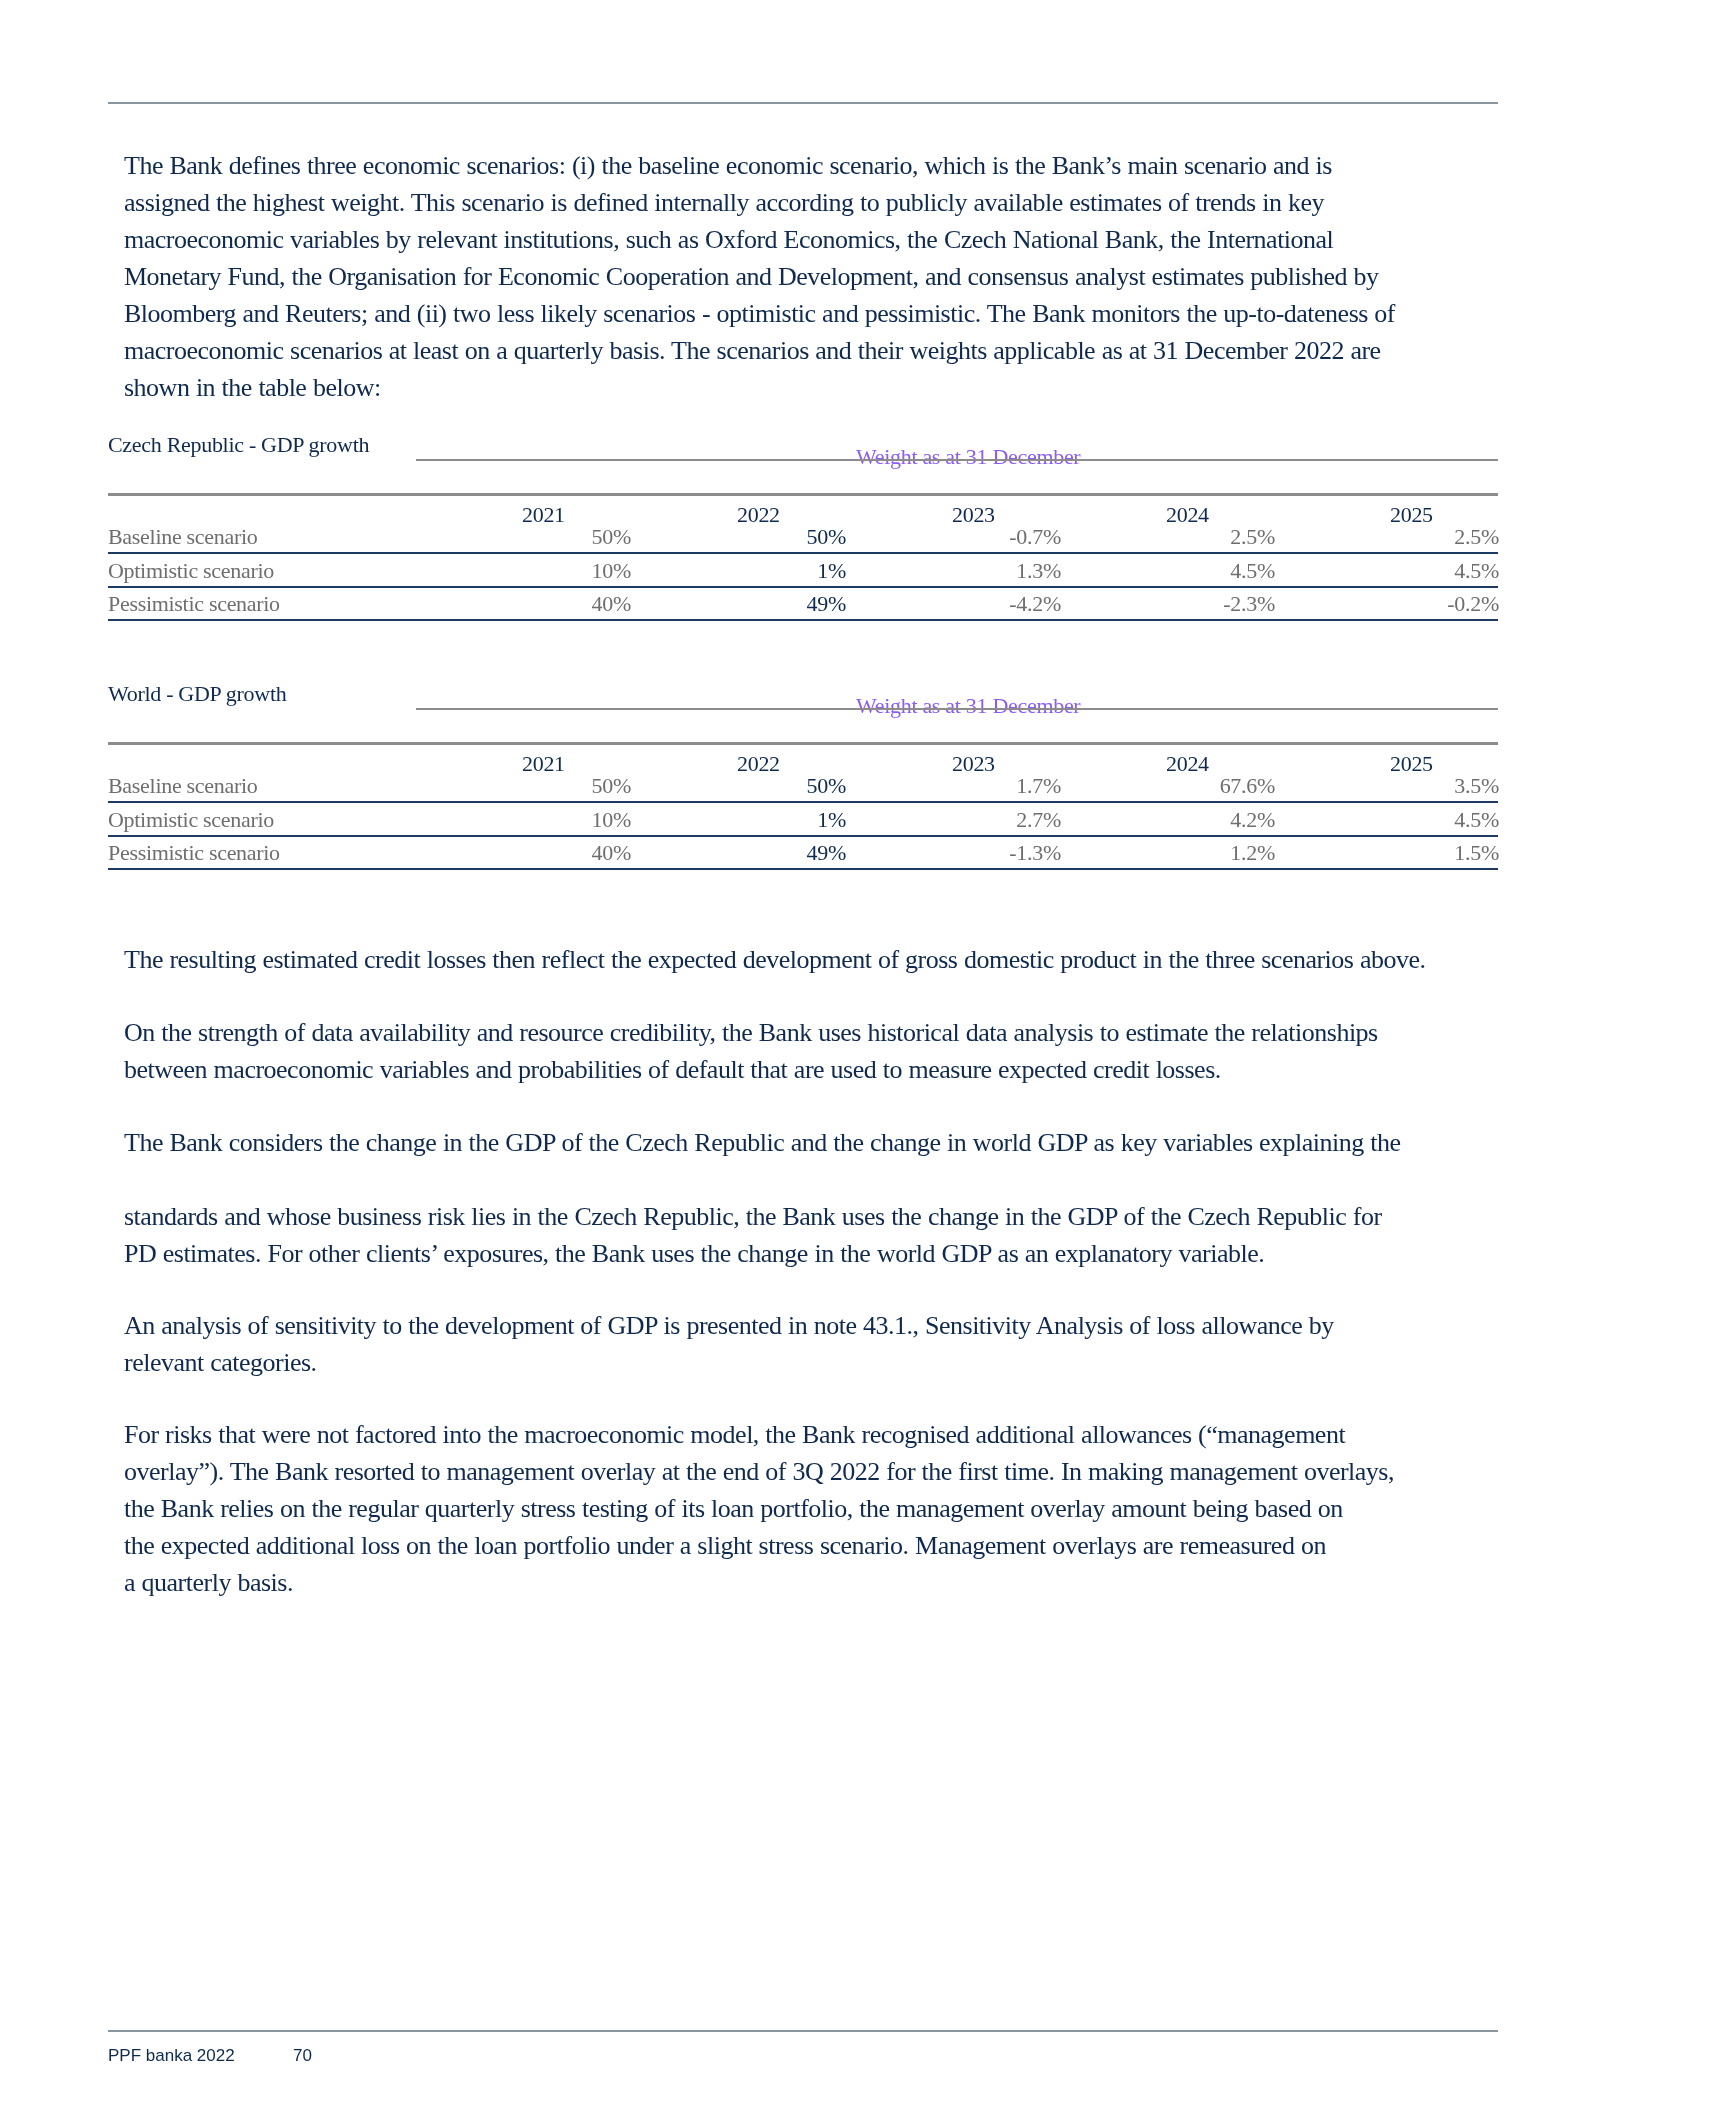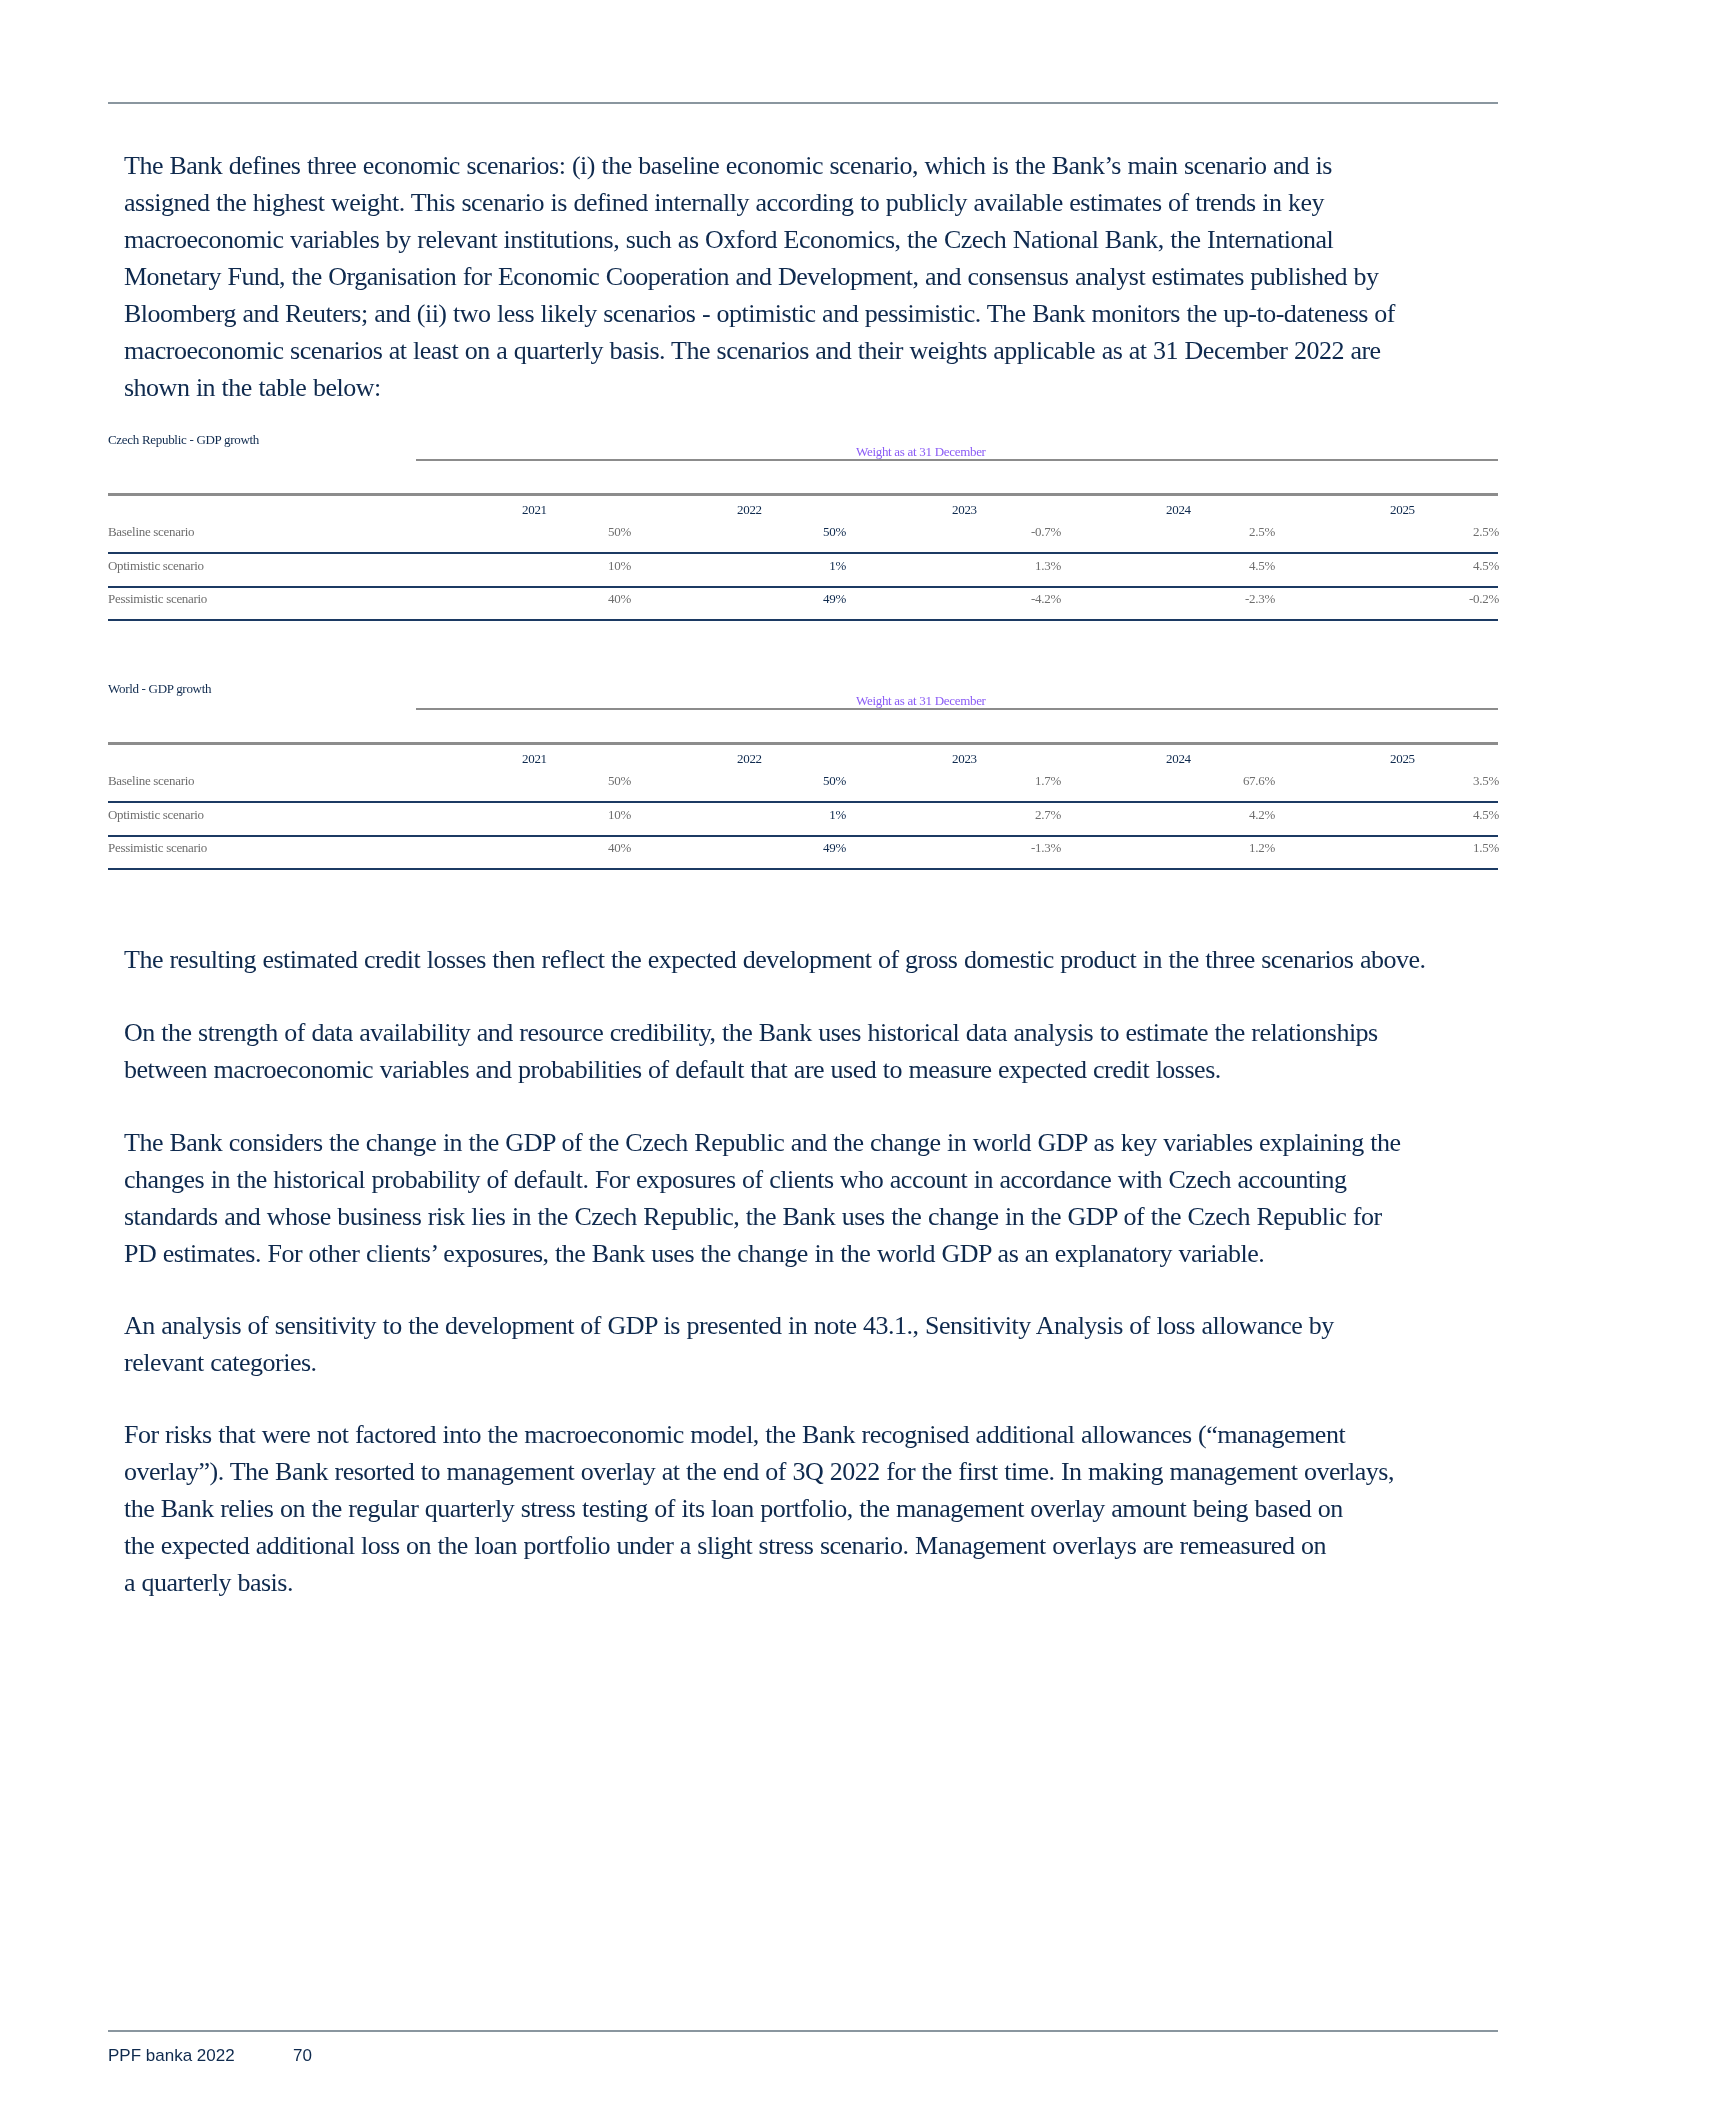--- a/index.html
+++ b/index.html
@@ -6,21 +6,21 @@
   body { width: 1731px; height: 2116px; position: relative; overflow: hidden; }
   .page { position: absolute; left: 108px; top: 0; width: 1390px; }
   .rule-top { position: absolute; left: 0; top: 102px; width: 1390px; height: 1.8px; background: #8a969f; }
   .para {
     font-family: "Liberation Serif", "DejaVu Serif", serif;
     font-size: 26px; line-height: 37px; color: #0f2a4e;
     letter-spacing: -0.5px; word-spacing: 0.5px; margin: 16px;
     position: absolute; left: 0; width: 1411px;
   }
   .tbl { position: absolute; left: 0; width: 1390px;
-    font-family: "Liberation Serif", "DejaVu Serif", serif; font-size: 13px; letter-spacing: -0.3px; }
+    font-family: "Liberation Serif", "DejaVu Serif", serif; font-size: 22px; letter-spacing: -0.3px; }
   .tbl .title { position: absolute; left: 0; top: 0; color: #0f2a4e; }
   .tbl .group { position: absolute; left: 748px; top: 12px; color: #8b5cf6; }
   .tbl .group-line { position: absolute; left: 308px; top: 27px; width: 1082px; height: 1.8px; background: #8c8c8c; }
   .tbl .year { position: absolute; top: 34px; color: #0f2a4e; text-align: left; width: 109px; margin-top: 36px; }
   .tbl .head-line { position: absolute; left: 0; top: 61px; width: 1390px; height: 2.7px; background: #8c8c8c; }
   .tbl .row-label { position: absolute; left: 0; color: #6e6e6e; }
   .tbl .cell { position: absolute; text-align: right; width: 109px; color: #6e6e6e; }
   .tbl .cell.em { color: #0f2a4e; }
   .tbl .row-line { position: absolute; left: 0; width: 1390px; height: 1.8px; background: #1c3a63; }
   .rule-bottom { position: absolute; left: 0; top: 2030px; width: 1390px; height: 1.8px; background: #8a969f; }
@@ -127,21 +127,21 @@
     <span>The resulting estimated credit losses then reflect the expected development of gross domestic product in the three scenarios above.</span>
   </p>
 
   <p class="para" style="top:998px">
     <span>On the strength of data availability and resource credibility, the Bank uses historical data analysis to estimate the relationships</span><br>
     <span>between macroeconomic variables and probabilities of default that are used to measure expected credit losses.</span>
   </p>
 
   <p class="para" style="top:1108px">
     <span>The Bank considers the change in the GDP of the Czech Republic and the change in world GDP as key variables explaining the</span><br>
-    <span>changes in the historical probability of default. For exposures of clients who account in accordance with Czech accounting</span><br>
+    <br>
     <span>standards and whose business risk lies in the Czech Republic, the Bank uses the change in the GDP of the Czech Republic for</span><br>
     <span>PD estimates. For other clients’ exposures, the Bank uses the change in the world GDP as an explanatory variable.</span>
   </p>
 
   <p class="para" style="top:1291px">
     <span>An analysis of sensitivity to the development of GDP is presented in note 43.1., Sensitivity Analysis of loss allowance by</span><br>
     <span>relevant categories.</span>
   </p>
 
   <p class="para" style="top:1400px">

